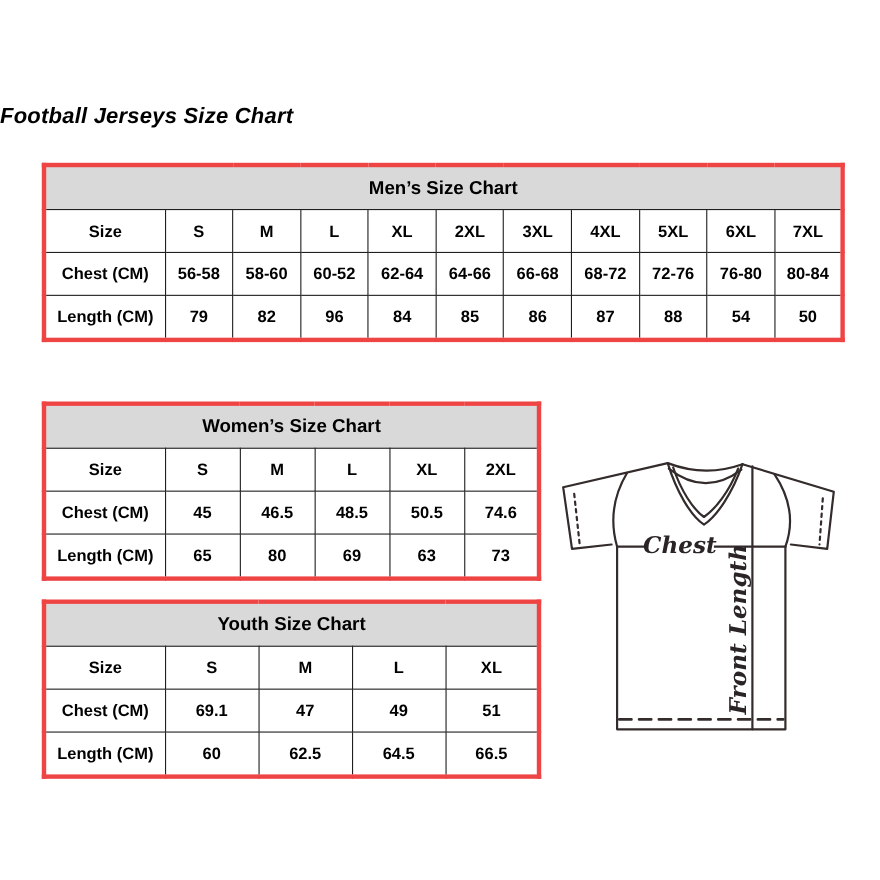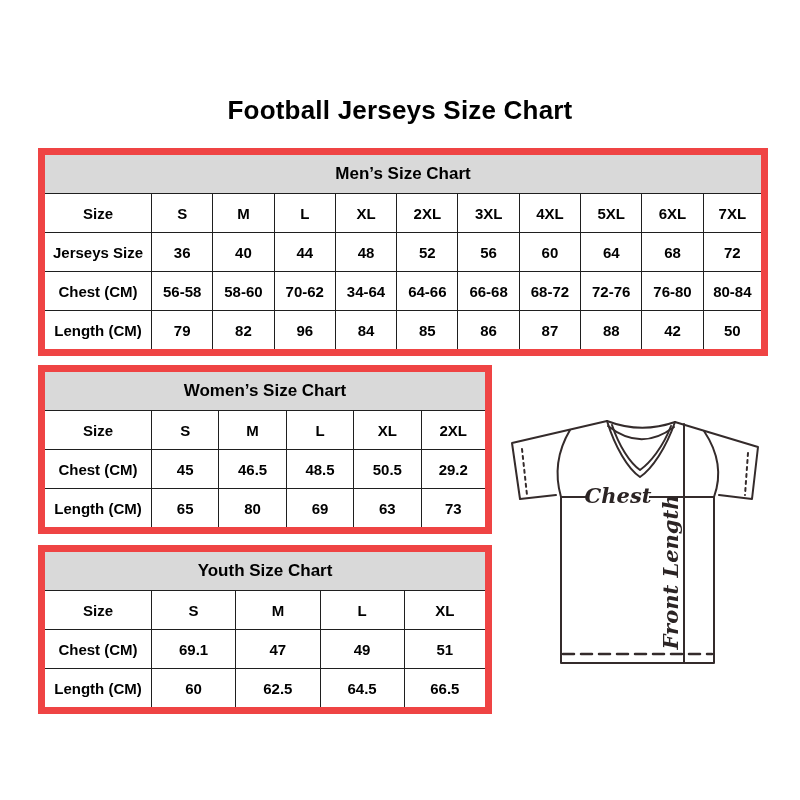--- a/index.html
+++ b/index.html
@@ -4,26 +4,27 @@
 <style>
   html,body{margin:0;padding:0;}
   body{
     width:800px;height:800px;background:#ffffff;
     font-family:"Liberation Sans",sans-serif;
     -webkit-font-smoothing:antialiased;
   }
   .page{position:relative;width:800px;height:800px;overflow:hidden;background:#fff;}
   .page-title{
     position:absolute;top:95px;left:0;width:100%;margin:0;
-    text-align:center;font-size:26px;font-weight:bold;color:#000;
+    text-align:left;font-size:20px;font-weight:bold;color:#000;
     letter-spacing:.2px;
+    font-style:italic;
   }
   table.size-table{
     position:absolute;border-collapse:collapse;table-layout:fixed;
-    background:#fff;border:7px solid #ef4444;
+    background:#fff;border:4px solid #ef4444;
   }
   table.size-table th, table.size-table td{
     border:1.5px solid #1f1f1f;text-align:center;vertical-align:middle;
     padding:0;color:#000;overflow:hidden;white-space:nowrap;
   }
   th.tbl-title{
     background:#d9d9d9;font-size:17px;font-weight:bold;height:38px;
   }
   table.size-table td{font-size:15px;font-weight:bold;height:38px;}
   col.label-col{width:110px;}
@@ -61,56 +62,43 @@
           <td>L</td>
           <td>XL</td>
           <td>2XL</td>
           <td>3XL</td>
           <td>4XL</td>
           <td>5XL</td>
           <td>6XL</td>
           <td>7XL</td>
         </tr>
         <tr>
-          <td>Jerseys Size</td>
-          <td>36</td>
-          <td>40</td>
-          <td>44</td>
-          <td>48</td>
-          <td>52</td>
-          <td>56</td>
-          <td>60</td>
-          <td>64</td>
-          <td>68</td>
-          <td>72</td>
-        </tr>
-        <tr>
           <td>Chest (CM)</td>
           <td>56-58</td>
           <td>58-60</td>
-          <td>70-62</td>
-          <td>34-64</td>
+          <td>60-52</td>
+          <td>62-64</td>
           <td>64-66</td>
           <td>66-68</td>
           <td>68-72</td>
           <td>72-76</td>
           <td>76-80</td>
           <td>80-84</td>
         </tr>
         <tr>
           <td>Length (CM)</td>
           <td>79</td>
           <td>82</td>
           <td>96</td>
           <td>84</td>
           <td>85</td>
           <td>86</td>
           <td>87</td>
           <td>88</td>
-          <td>42</td>
+          <td>54</td>
           <td>50</td>
         </tr>
       </tbody>
   </table>
 
   <table class="size-table women">
     <colgroup>
         <col class="label-col">
         <col span="5">
       </colgroup>
@@ -127,21 +115,21 @@
           <td>L</td>
           <td>XL</td>
           <td>2XL</td>
         </tr>
         <tr>
           <td>Chest (CM)</td>
           <td>45</td>
           <td>46.5</td>
           <td>48.5</td>
           <td>50.5</td>
-          <td>29.2</td>
+          <td>74.6</td>
         </tr>
         <tr>
           <td>Length (CM)</td>
           <td>65</td>
           <td>80</td>
           <td>69</td>
           <td>63</td>
           <td>73</td>
         </tr>
       </tbody>

